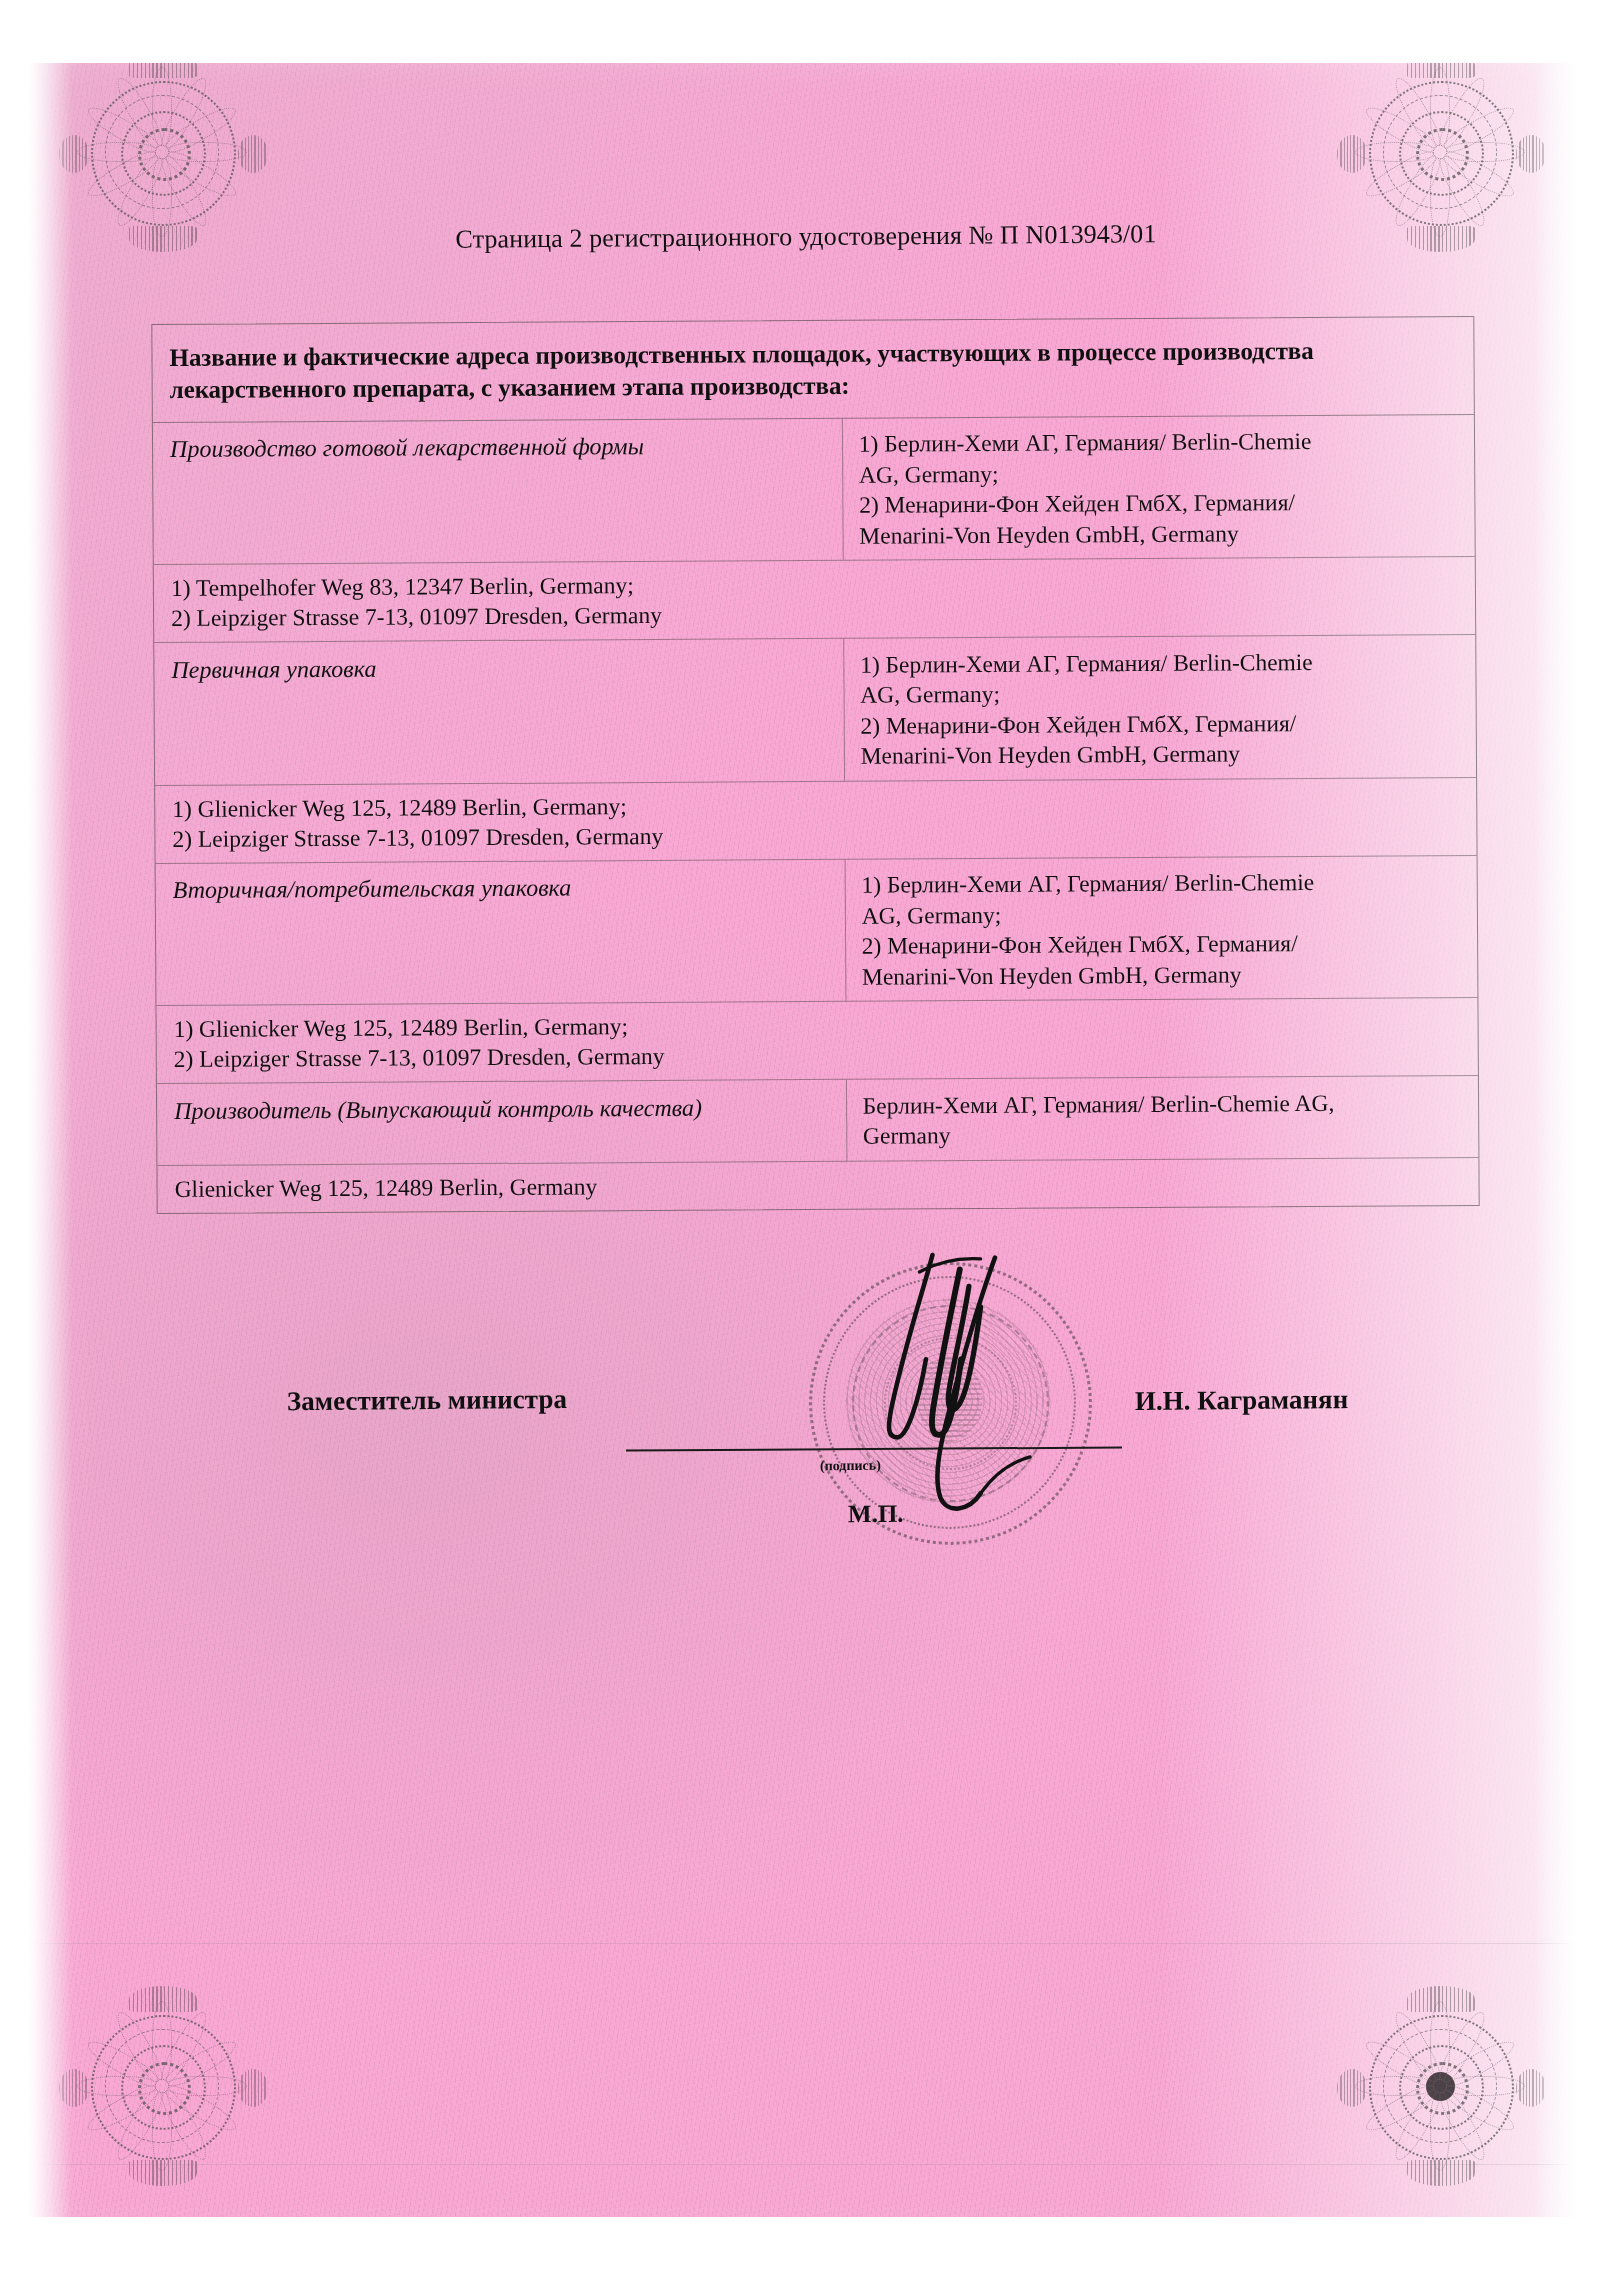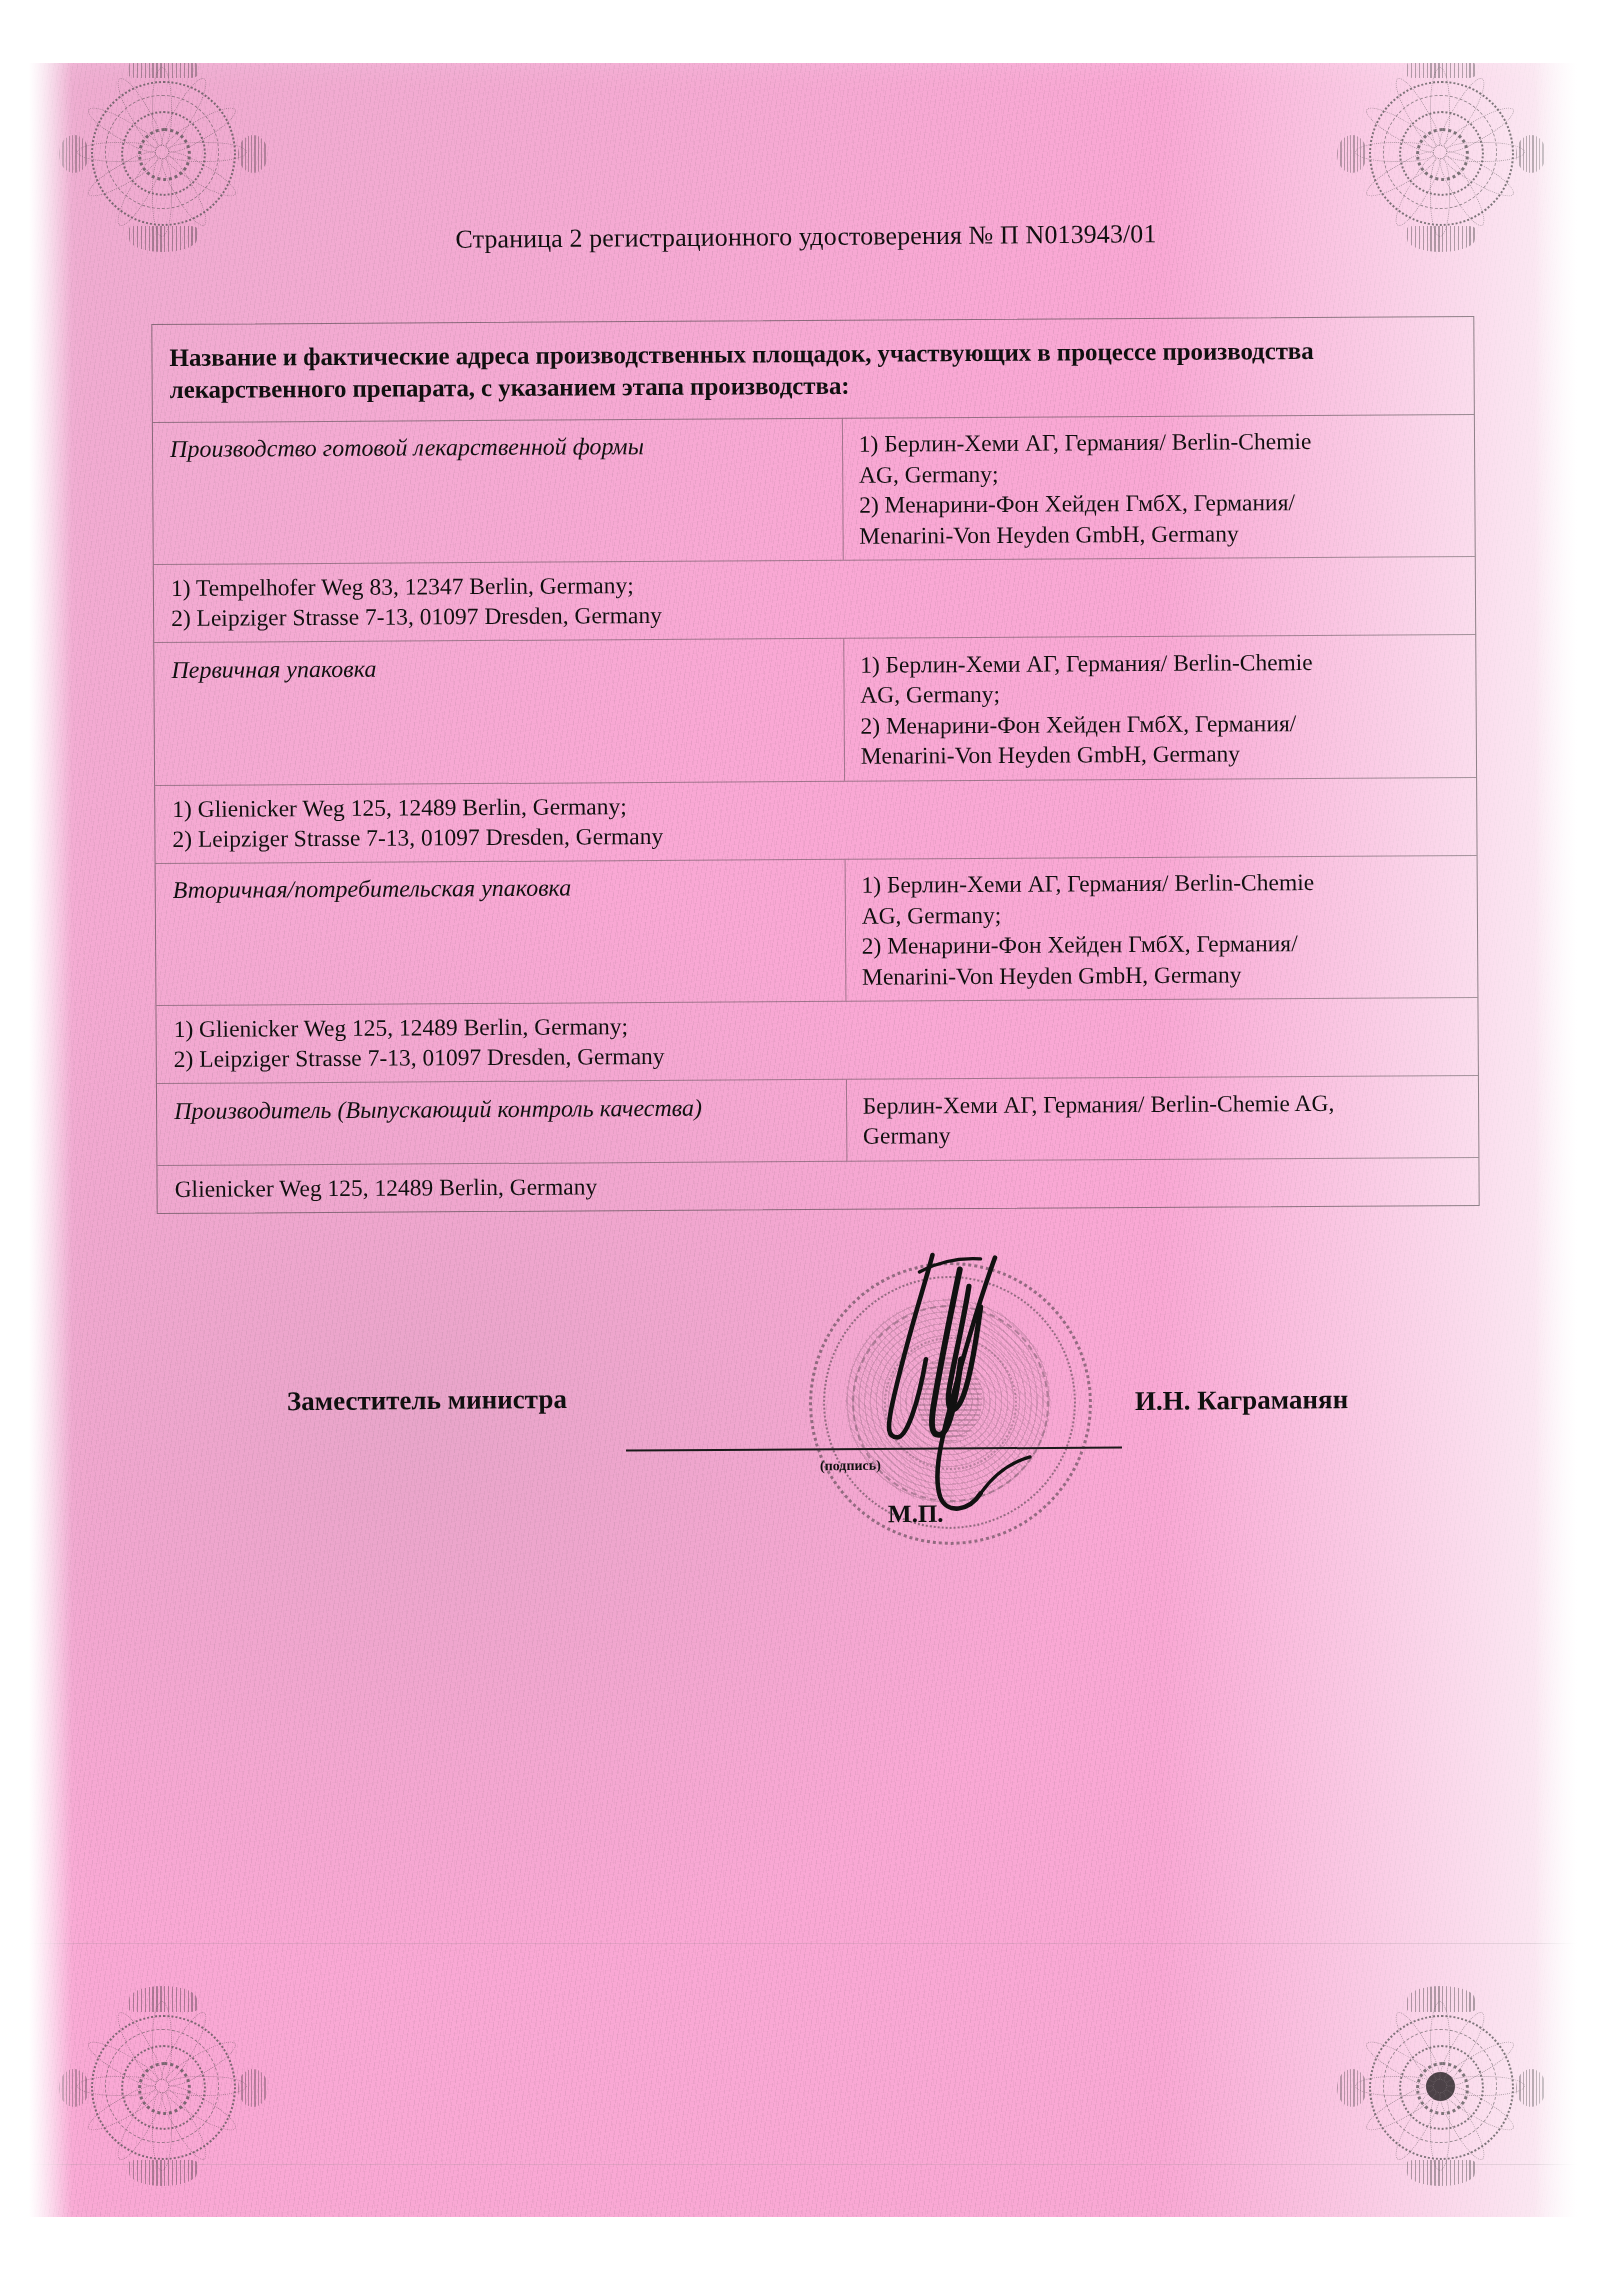--- a/index.html
+++ b/index.html
@@ -218,21 +218,21 @@
   }
   .sig-caption {
     position: absolute;
     left: 820px; top: 121px;
     font-size: 14px;
     font-weight: bold;
     transform: rotate(-.5deg);
   }
   .sig-mp {
     position: absolute;
-    left: 888px; top: 163px;
+    left: 848px; top: 163px;
     font-size: 25px;
     font-weight: bold;
     transform: rotate(-.5deg);
   }
   .sig-name {
     position: absolute;
     left: 1135px; top: 48px;
     font-weight: bold;
     font-size: 27px;
     transform: rotate(-.5deg);

